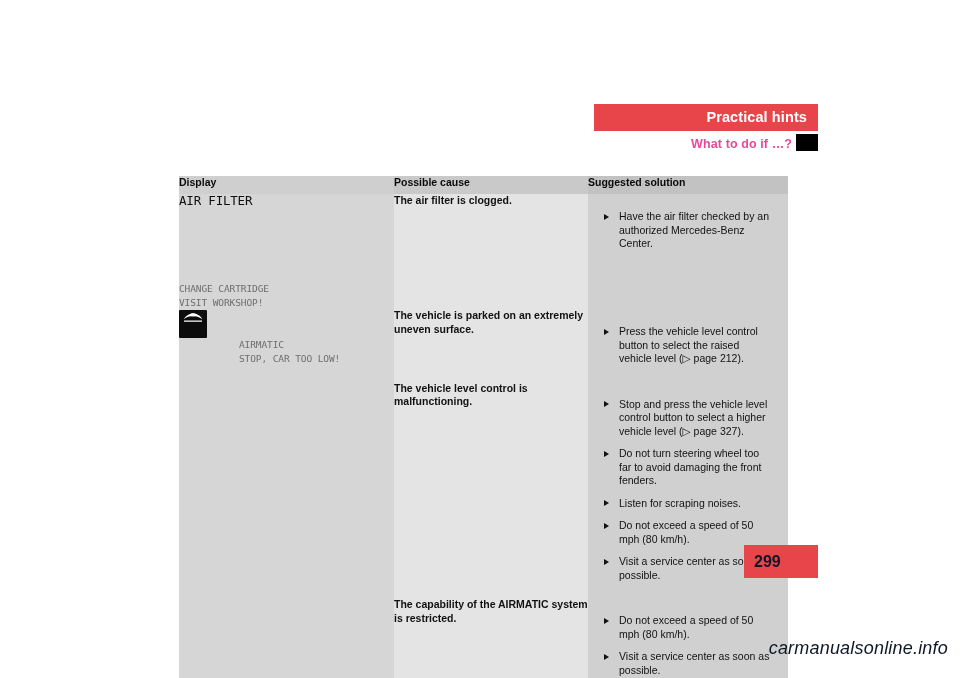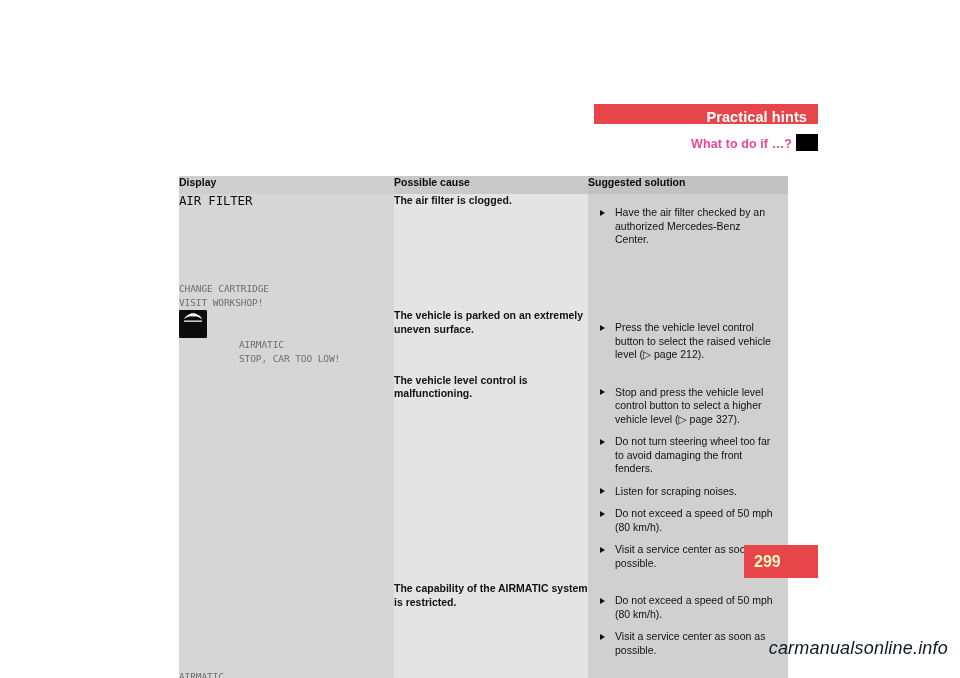--- a/index.html
+++ b/index.html
@@ -14,21 +14,21 @@
     font-family: "Liberation Sans", sans-serif;
     overflow: hidden;
   }
 
   
   #chapter-banner {
     position: absolute;
     left: 594px;
     top: 104px;
     width: 224px;
-    height: 20px;
+    height: 27px;
     background: #e8454a;
     color: #ffffff;
     font-size: 14.5px;
     font-weight: bold;
     text-align: right;
     line-height: 27px;
     padding-right: 11px;
     box-sizing: border-box;
     letter-spacing: 0.1px;
   }
@@ -142,22 +142,22 @@
   
   .cause-text {
     font-size: 10.5px;
     color: #111111;
     line-height: 13.5px;
   }
 
   
   ul.sol-list {
     list-style: none;
-    margin: 12px;
-    padding: 0;
+    margin: 0;
+    padding: 16px;
   }
   ul.sol-list li {
     position: relative;
     padding-left: 15px;
     font-size: 10.5px;
     color: #111111;
     line-height: 13.5px;
     margin-bottom: 9px;
   }
   ul.sol-list li:last-child { margin-bottom: 0; }
@@ -173,21 +173,21 @@
   }
 
   
   #page-number-badge {
     position: absolute;
     left: 744px;
     top: 545px;
     width: 74px;
     height: 33px;
     background: #e8454a;
-    color: #fef9c3;
+    color: #0f172a;
     font-size: 16px;
     font-weight: bold;
     line-height: 33px;
     padding-left: 10px;
     box-sizing: border-box;
   }
   #watermark {
     position: absolute;
     left: 0;
     top: 638px;

